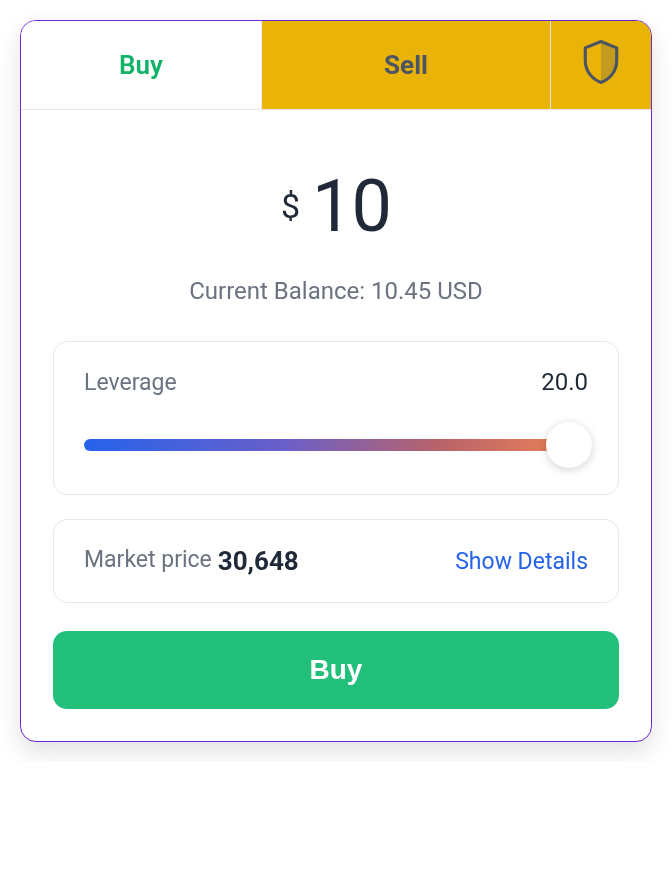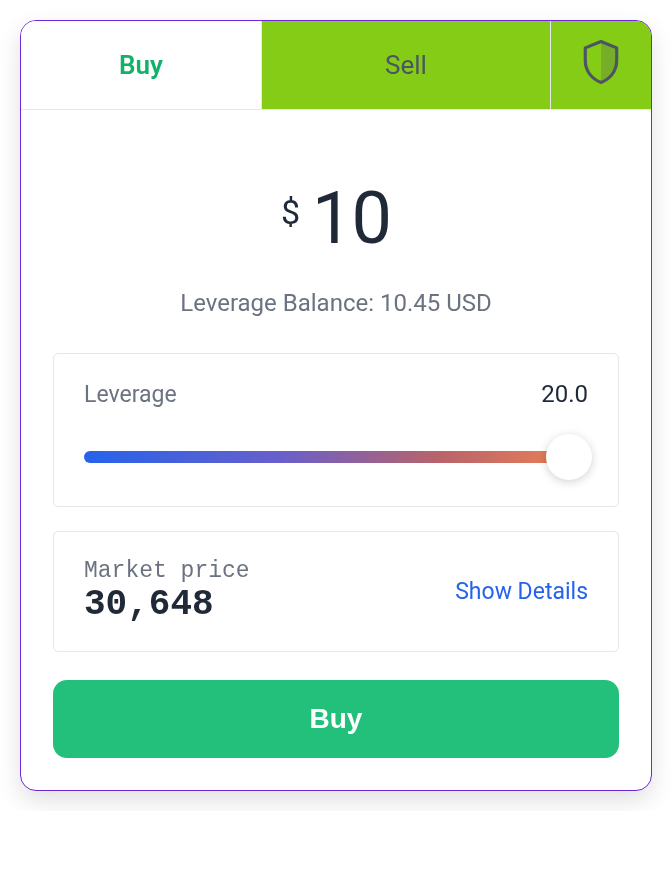--- a/index.html
+++ b/index.html
@@ -30,23 +30,23 @@
       display: flex;
       border-bottom: 1px solid #e5e7eb;
     }
     
     .tab {
       display: flex;
       align-items: center;
       justify-content: center;
       height: 88px;
       font-size: 26px;
-      font-weight: 400;
+      font-weight: 700;
       cursor: pointer;
-      background: #84cc16;
+      background: #eab308;
       color: #4b5563;
       border-right: 1px solid #e5e7eb;
     }
     
     .tab:last-child {
       border-right: none;
     }
     
     .tab-buy {
       flex: 1;
@@ -85,33 +85,32 @@
       color: #1f2937;
       font-weight: 400;
       padding-bottom: 2px;
     }
     
     .amount-value {
       font-size: 72px;
       color: #1f2937;
       font-weight: 400;
       letter-spacing: -1px;
-      margin-top: 12px;
     }
     
     .balance-row {
       text-align: center;
       font-size: 24px;
       color: #6b7280;
       margin-top: 28px;
     }
     
     .panel {
       border: 1px solid #e5e7eb;
-      border-radius: 5px;
+      border-radius: 14px;
       padding: 26px 30px;
       margin-top: 36px;
     }
     
     .panel + .panel {
       margin-top: 24px;
     }
     
     .leverage-header {
       display: flex;
@@ -157,31 +156,31 @@
     }
     
     .market-row {
       display: flex;
       justify-content: space-between;
       align-items: center;
     }
     
     .market-left {
       display: flex;
-      flex-direction: column;
-      font-family: Liberation Mono, monospace;
+      flex-direction: row;
+      gap: 6px;
     }
     
     .market-label {
       font-size: 23px;
       color: #6b7280;
     }
     
     .market-value {
-      font-size: 36px;
+      font-size: 26px;
       font-weight: 700;
       color: #1f2937;
     }
     
     .show-details {
       font-size: 23px;
       font-weight: 400;
       color: #2563eb;
       cursor: pointer;
     }
@@ -222,21 +221,21 @@
   </div>
 
   <div class="content">
     
     <div class="amount-row">
       <span class="currency-symbol">$</span>
       <span class="amount-value">10</span>
     </div>
     
     <div class="balance-row">
-      <span>Leverage Balance: </span><span>10.45 USD</span>
+      <span>Current Balance: </span><span>10.45 USD</span>
     </div>
     
     <div class="panel">
       <div class="leverage-header">
         <span class="leverage-label">Leverage</span>
         <span class="leverage-value">20.0</span>
       </div>
       <div class="slider-wrap">
         <div class="slider-track"></div>
         <div class="slider-thumb"></div>

